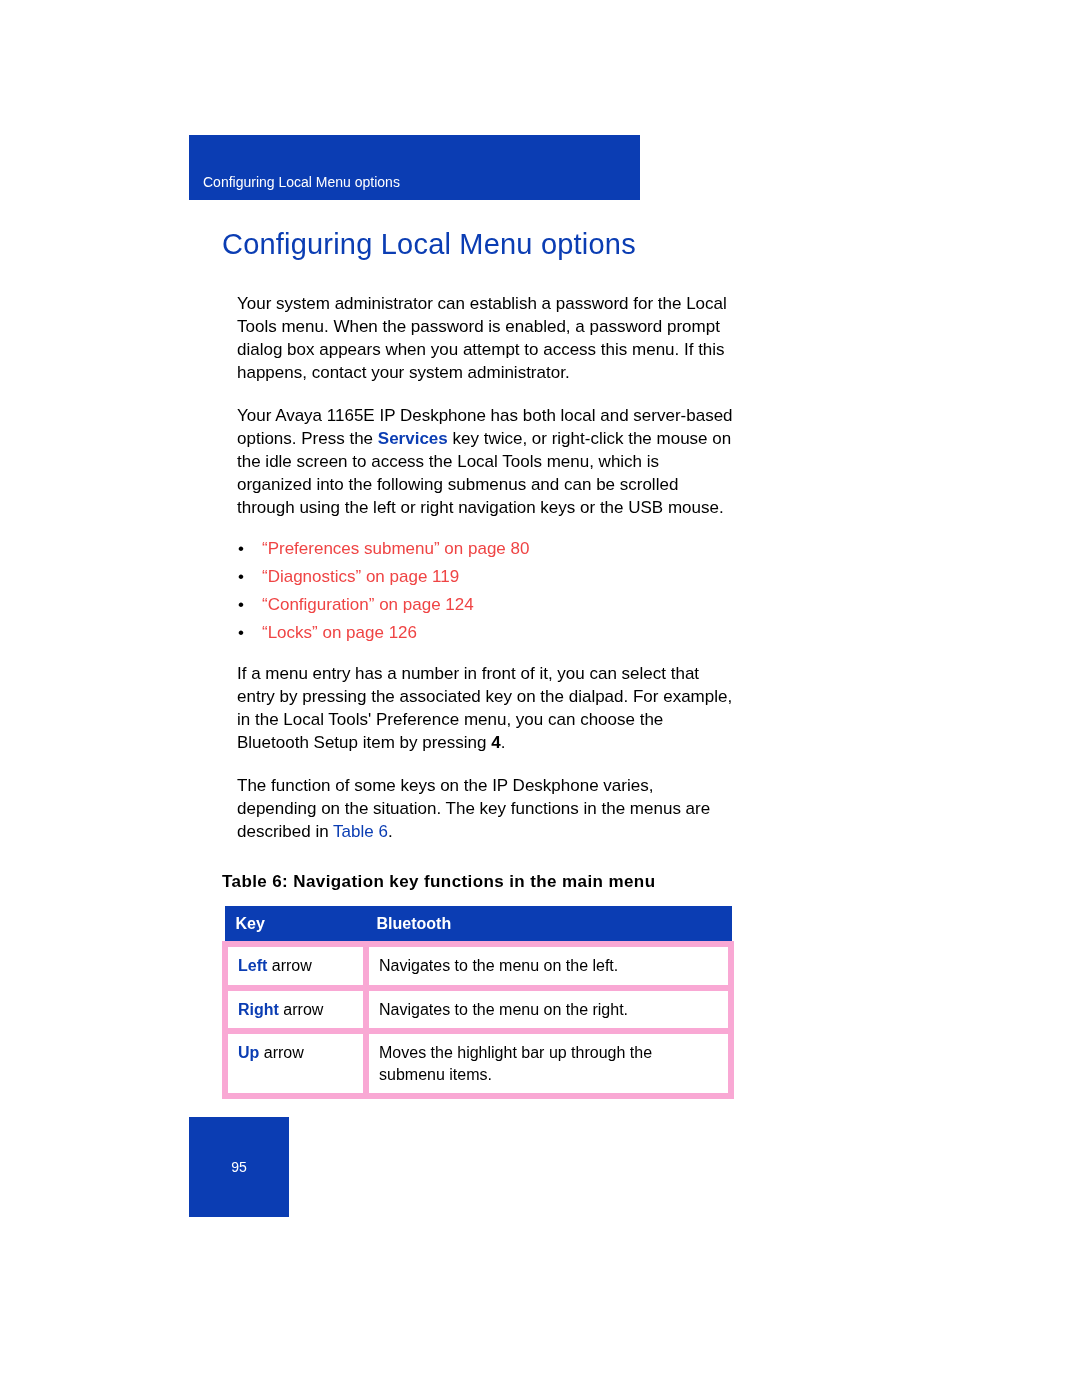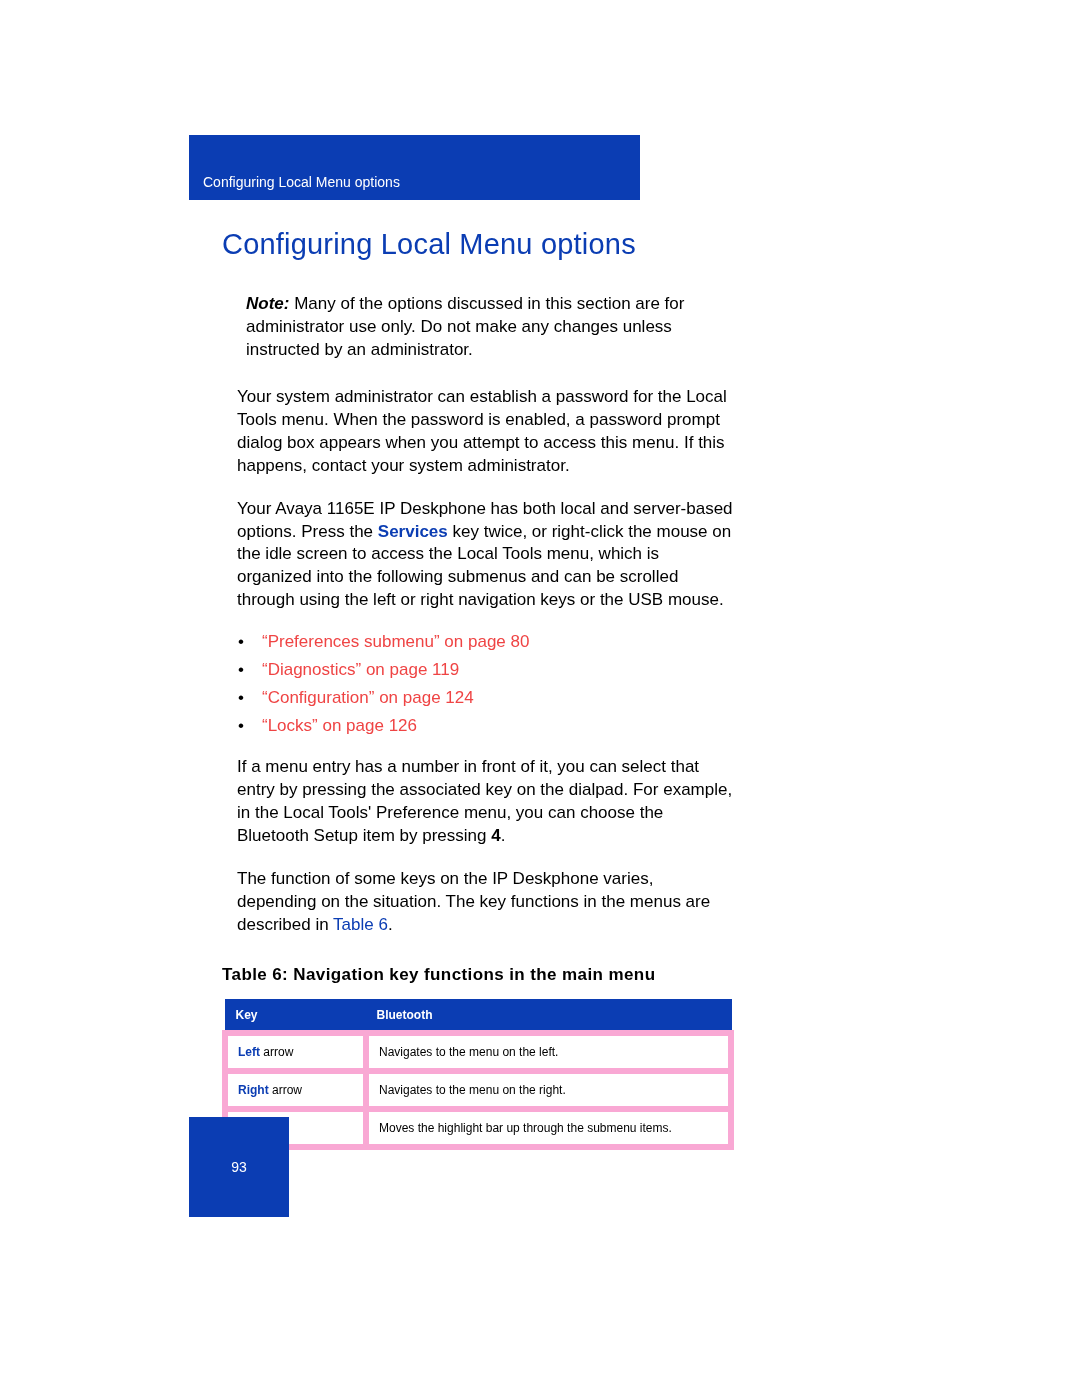--- a/index.html
+++ b/index.html
@@ -84,21 +84,21 @@
     text-align: center;
   }
   .table-caption {
     font-weight: bold;
     margin: 28px 0 14px 0;
     letter-spacing: 0.4px;
   }
   table.nav-table {
     border-collapse: collapse;
     width: 100%;
-    font-size: 12px;
+    font-size: 16px;
   }
   table.nav-table th {
     background: #0b3db3;
     color: #fff;
     text-align: left;
     font-weight: bold;
     padding: 8px 10px;
     border: 1px solid #0b3db3;
   }
   table.nav-table td {
@@ -135,23 +135,20 @@
 <div class="page">
 
   <div class="header-band">
     <span>Configuring Local Menu options</span>
   </div>
 
   <div class="content">
 
     <h1 class="title">Configuring Local Menu options</h1>
 
-    <div class="note-block">
-      <span class="note-label">Note:</span><span> Many of the options discussed in this section are for administrator use only. Do not make any changes unless instructed by an administrator.</span>
-    </div>
 
     <p class="body">Your system administrator can establish a password for the Local Tools menu. When the password is enabled, a password prompt dialog box appears when you attempt to access this menu. If this happens, contact your system administrator.</p>
 
     <p class="body para-with-hl">
       <span>Your Avaya 1165E IP Deskphone has both local and server-based options. Press the </span><span class="hl">Services</span><span> key twice, or right-click the mouse on the idle screen to access the Local Tools menu, which is organized into the following submenus and can be scrolled through using the left or right navigation keys or the USB mouse.</span>
     </p>
 
     <ul class="link-list">
       <li><span>“Preferences submenu” on page 80</span></li>
       <li><span>“Diagnostics” on page 119</span></li>
@@ -188,16 +185,16 @@
         <tr>
           <td class="key-cell"><span class="key-name">Up</span><span> arrow</span></td>
           <td>Moves the highlight bar up through the submenu items.</td>
         </tr>
       </tbody>
     </table>
 
   </div>
 
   <div class="footer-band">
-    <span>93</span>
+    <span>95</span>
   </div>
 
 </div>
 
 </body></html>

